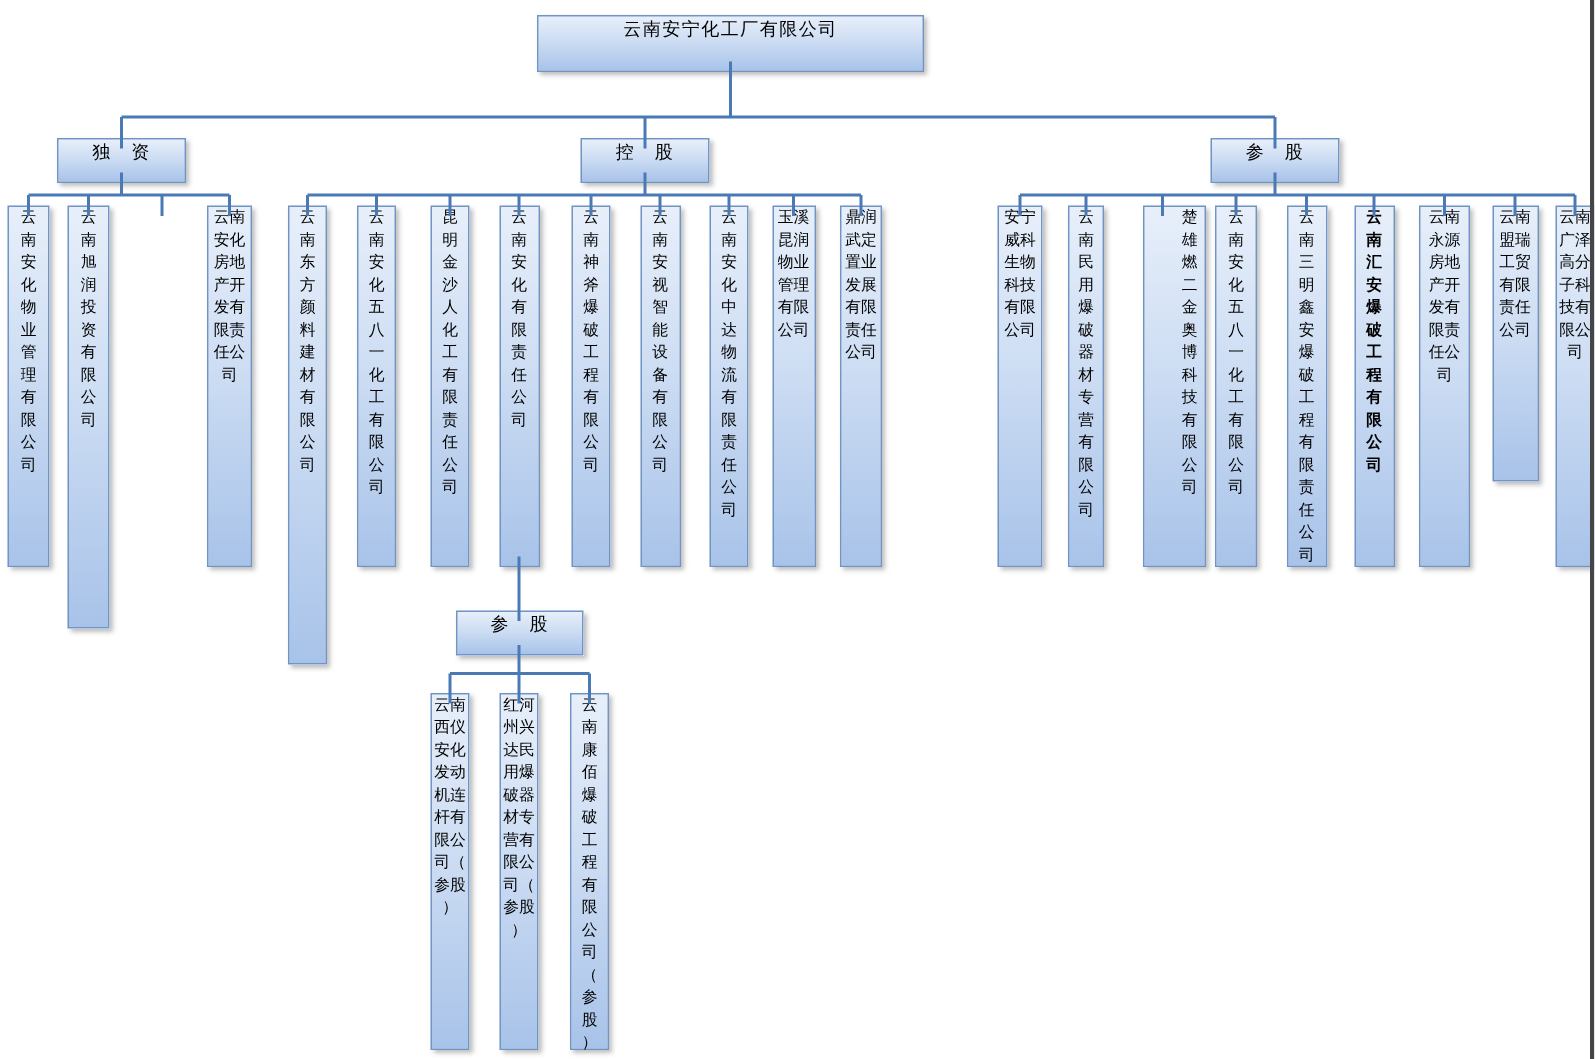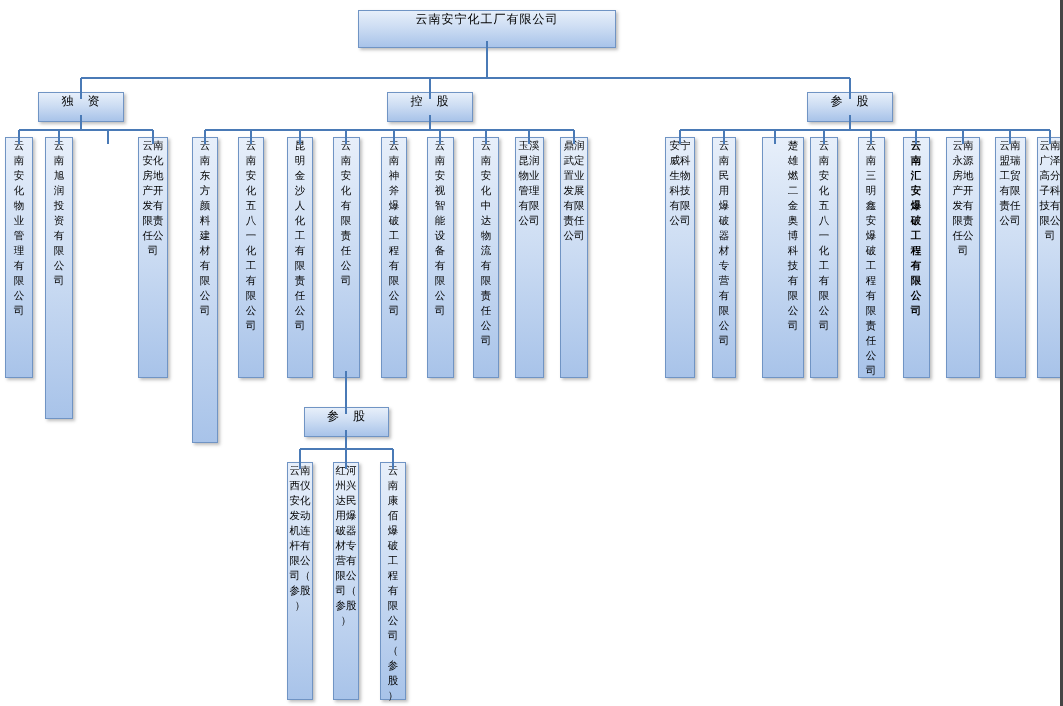--- a/index.html
+++ b/index.html
@@ -94,21 +94,21 @@
     </div>
     <div class="node cols1" style="left: 857.5px; top: 137px; width: 27px; height: 241px;">
       <div class="vtext">云南三明鑫安爆破工程有限责任公司</div>
     </div>
     <div class="node cols1" style="left: 902.5px; top: 137px; width: 27px; height: 241px; font-weight: bold;">
       <div class="vtext">云南汇安爆破工程有限公司</div>
     </div>
     <div class="node cols2" style="left: 946px; top: 137px; width: 34px; height: 241px;">
       <div class="vtext">云南永源房地产开发有限责任公司</div>
     </div>
-    <div class="node cols2" style="left: 994.5px; top: 137px; width: 31px; height: 241px;">
+    <div class="node cols2" style="left: 994.5px; top: 137px; width: 31px; height: 184px;">
       <div class="vtext">云南盟瑞工贸有限责任公司</div>
     </div>
     <div class="node cols2" style="left: 1037px; top: 137px; width: 26px; height: 241px;">
       <div class="vtext">云南广泽高分子科技有限公司</div>
     </div>
     <div class="node" style="left: 304px; top: 407px; width: 85px; height: 30px;">
       <div class="hlabel">参　股</div>
     </div>
     <div class="node cols2" style="left: 287px; top: 462px; width: 26px; height: 238px;">
       <div class="vtext">云南西仪安化发动机连杆有限公司（参股）</div>

